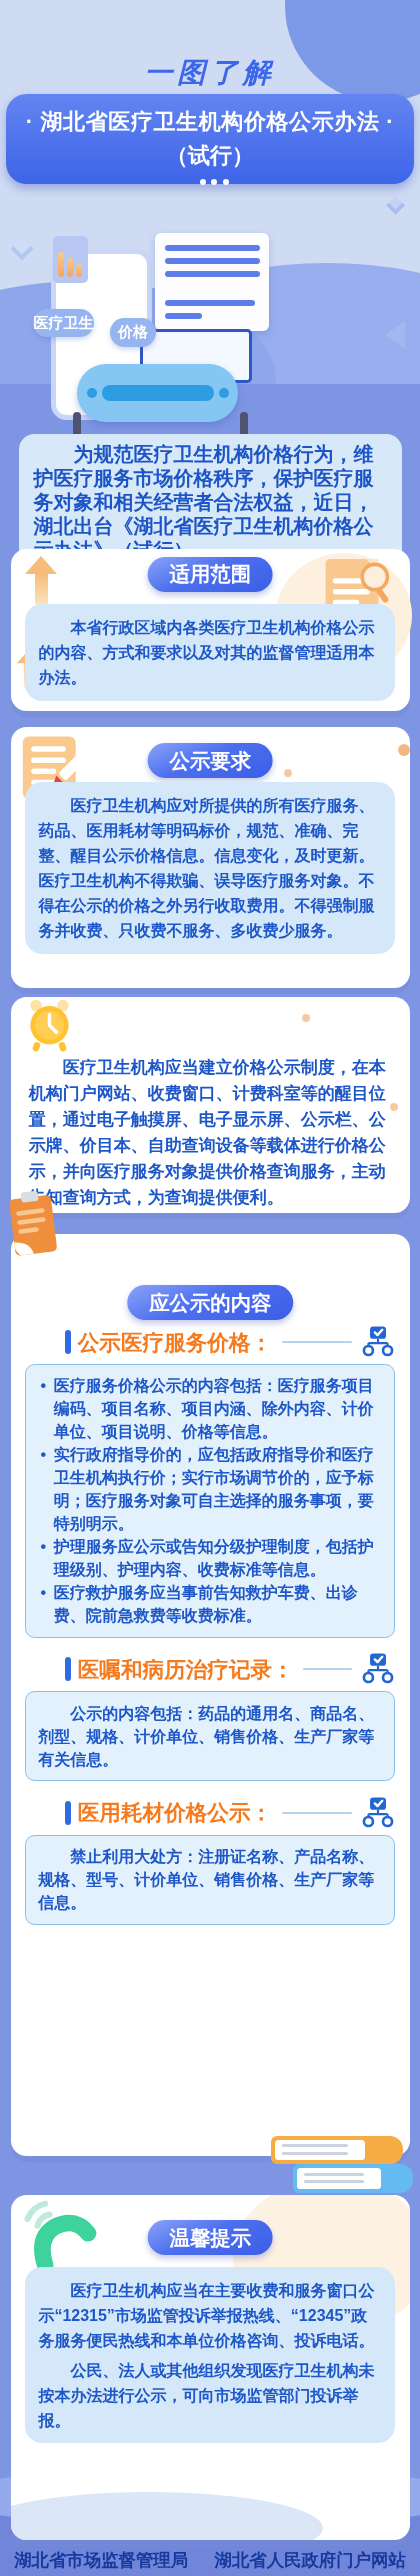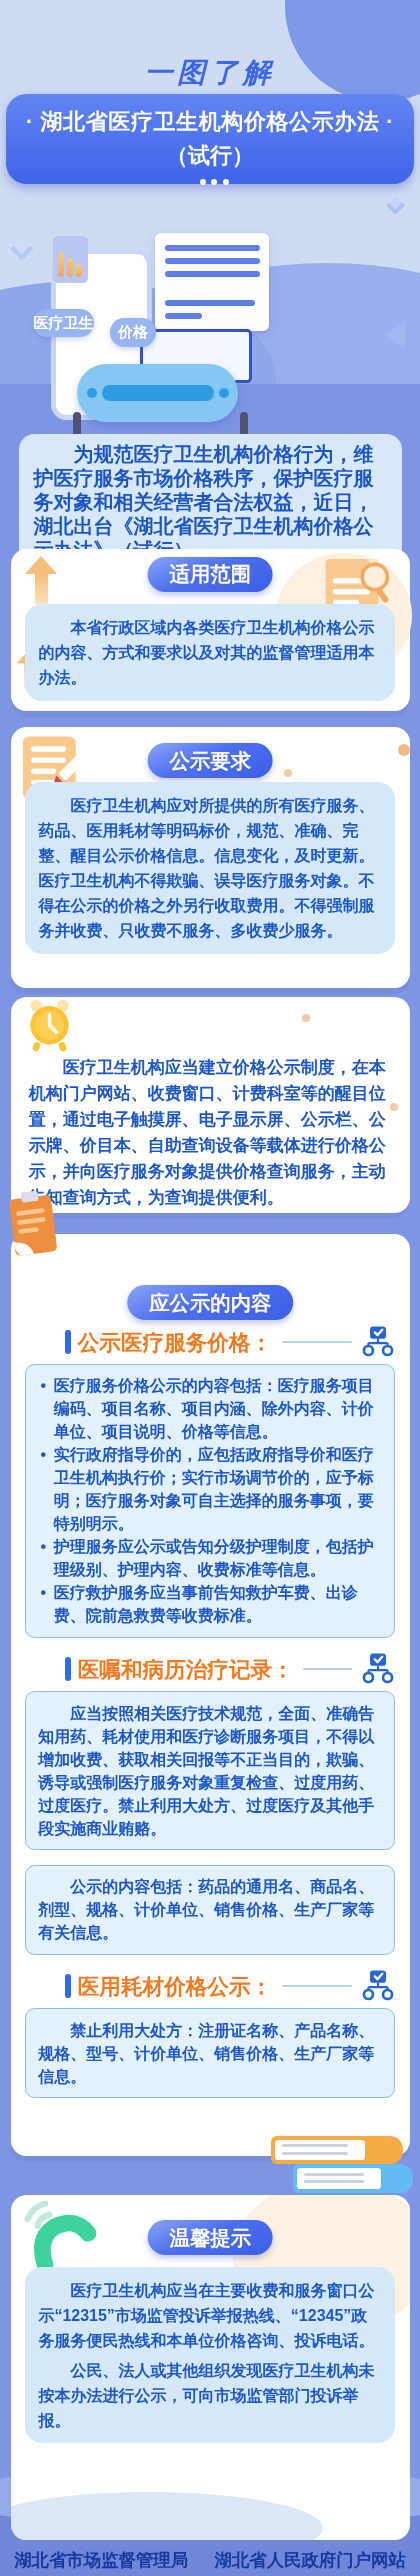--- a/index.html
+++ b/index.html
@@ -286,23 +286,20 @@
         <span class="subtitle">医嘱和病历治疗记录：</span>
         <span class="subline"></span>
         <svg class="flowicon" width="34" height="34" viewBox="0 0 64 64">
           <rect x="17" y="3" width="30" height="23" rx="6" fill="#2166d2"></rect>
           <path d="M26 14 l5 5 l9 -10" stroke="#fff" stroke-width="4.5" fill="none" stroke-linecap="round" stroke-linejoin="round"></path>
           <path d="M32 26 v8 M14 34 h36 M14 34 v5 M50 34 v5" stroke="#2166d2" stroke-width="4" fill="none"></path>
           <circle cx="14" cy="48" r="8.5" fill="none" stroke="#2166d2" stroke-width="5"></circle>
           <circle cx="50" cy="48" r="8.5" fill="none" stroke="#2166d2" stroke-width="5"></circle>
         </svg>
       </div>
-      <div class="bbox">
-        <p>应当按照相关医疗技术规范，全面、准确告知用药、耗材使用和医疗诊断服务项目，不得以增加收费、获取相关回报等不正当目的，欺骗、诱导或强制医疗服务对象重复检查、过度用药、过度医疗。禁止利用大处方、过度医疗及其他手段实施商业贿赂。</p>
-      </div>
 
       <div class="bbox">
         <p>公示的内容包括：药品的通用名、商品名、剂型、规格、计价单位、销售价格、生产厂家等有关信息。</p>
       </div>
 
       <div class="subhead">
         <span class="subbar"></span>
         <span class="subtitle">医用耗材价格公示：</span>
         <span class="subline"></span>
         <svg class="flowicon" width="34" height="34" viewBox="0 0 64 64">

